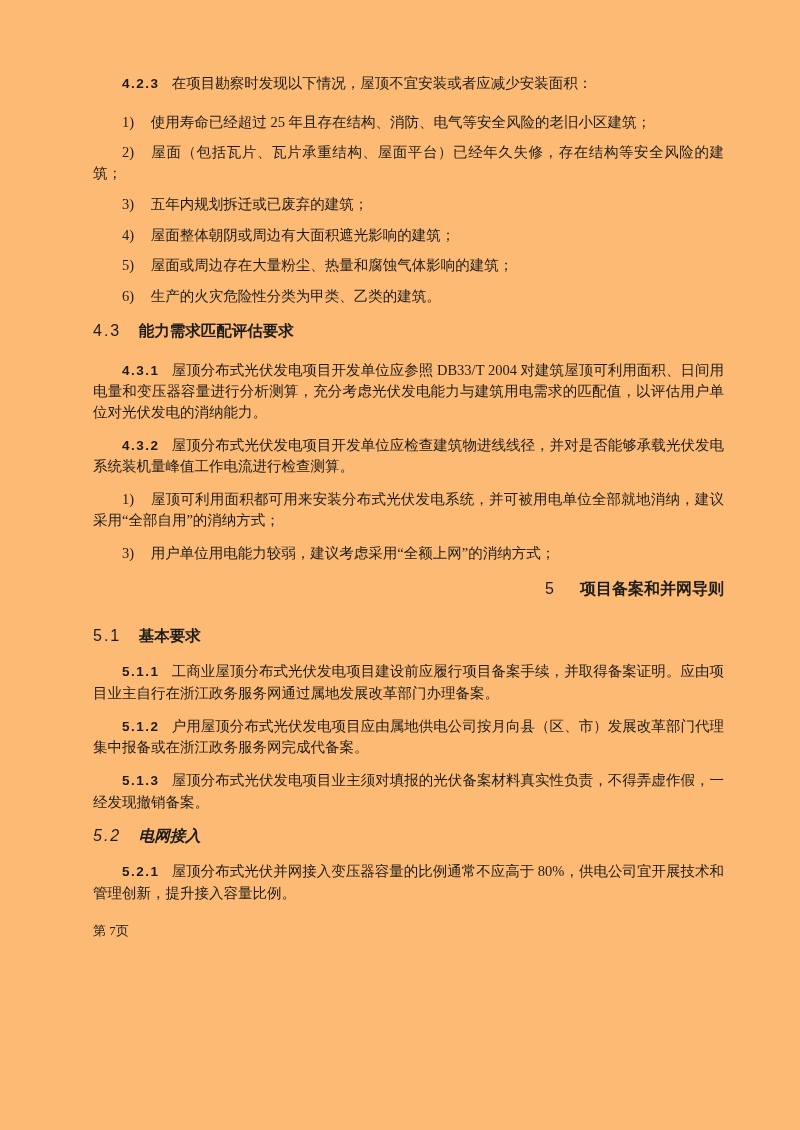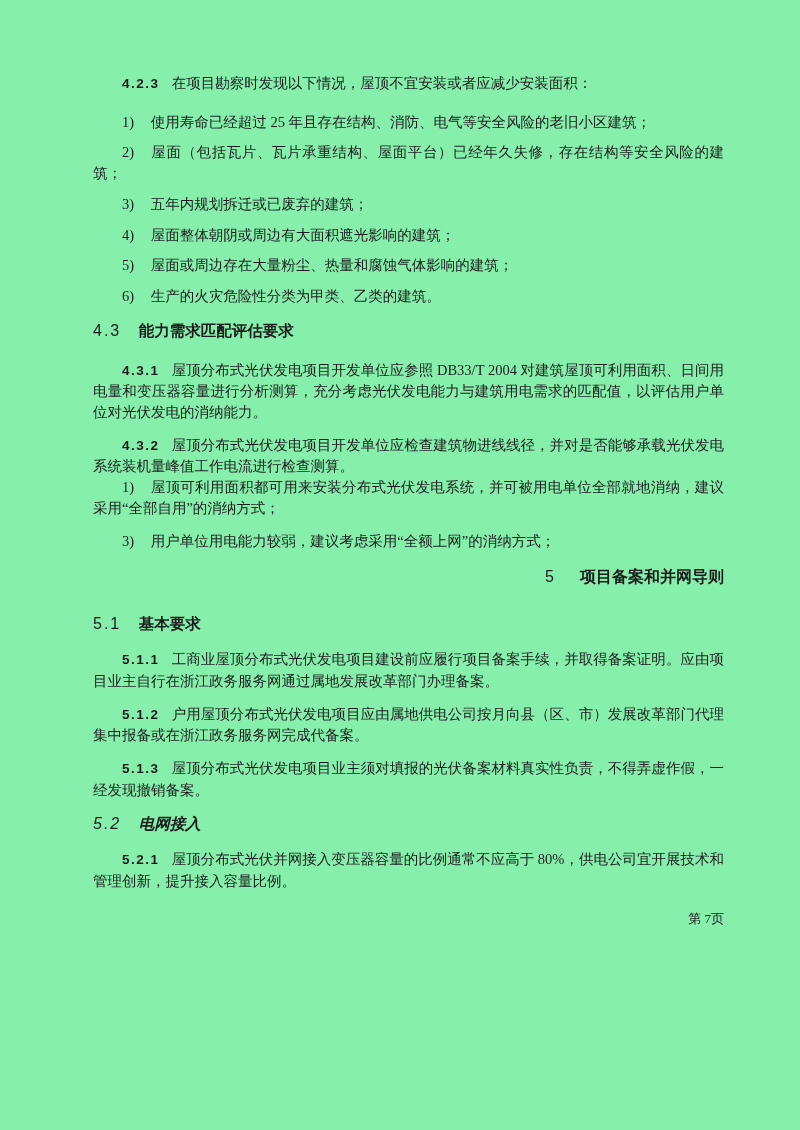--- a/index.html
+++ b/index.html
@@ -1,21 +1,21 @@
 <!DOCTYPE html>
 <html lang="zh"><head>
 <meta charset="utf-8">
 <style>
   html,body { margin:0; padding:0; background:#e9e9e9; }
   .page {
     position:relative;
     box-sizing:border-box;
     width:800px; height:1130px;
     margin:0 auto;
-    background:#86efac;
+    background:#fdba74;
     color:#1c1c1c;
     padding:73px 76px 0 93px;
     font-family:"Liberation Serif","DejaVu Serif",serif;
     font-size:14.5px;
     line-height:20.7px;
     overflow:hidden;
   }
   p { margin:0; text-indent:2em; text-align:justify; }
 
   .clause-num {
@@ -42,34 +42,34 @@
     margin-right:1.1em;
   }
   .chapter-head { font-size:16px; line-height:23px;text-align:right; }
   .chapter-head .head-num { margin-right:1.5em; }
 
   
   .m-423 { margin-bottom:17px; }
   .li-a  { margin-bottom:10px; }
   .h-43  { margin:13px 0 18px 0; }
   .p-431 { margin-bottom:12px; }
-  .p-432 { }
+  .p-432 { margin-bottom:12px; }
   .p-433 { margin-bottom:13px; }
   .li-b  { margin-bottom:12px; }
   .h-5   { margin:14px 0 0 0; }
   .h-51  { margin:25px 0 14px 0; }
   .p-511 { margin-bottom:12px; }
   .p-512 { margin-bottom:12px; }
   .p-513 { margin-bottom:0; }
   .h-52  { margin:13px 0 14px 0;font-style:italic; }
   .p-521 { margin-bottom:0; }
 
   .page-footer {
     margin-top:17px;
-    text-align:right;
+    text-align:left;
     text-indent:0;
     font-size:13px;
     color:#222;
   }
 </style>
 </head>
 <body>
 
 <div class="page">
 

